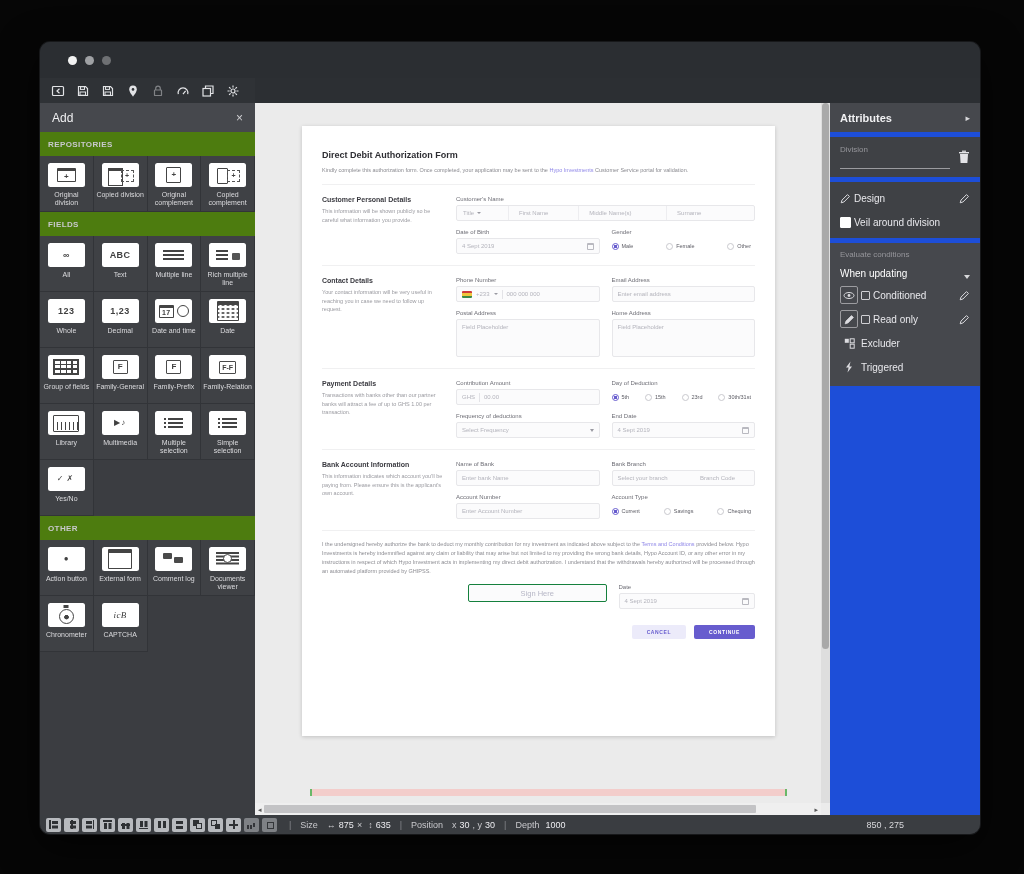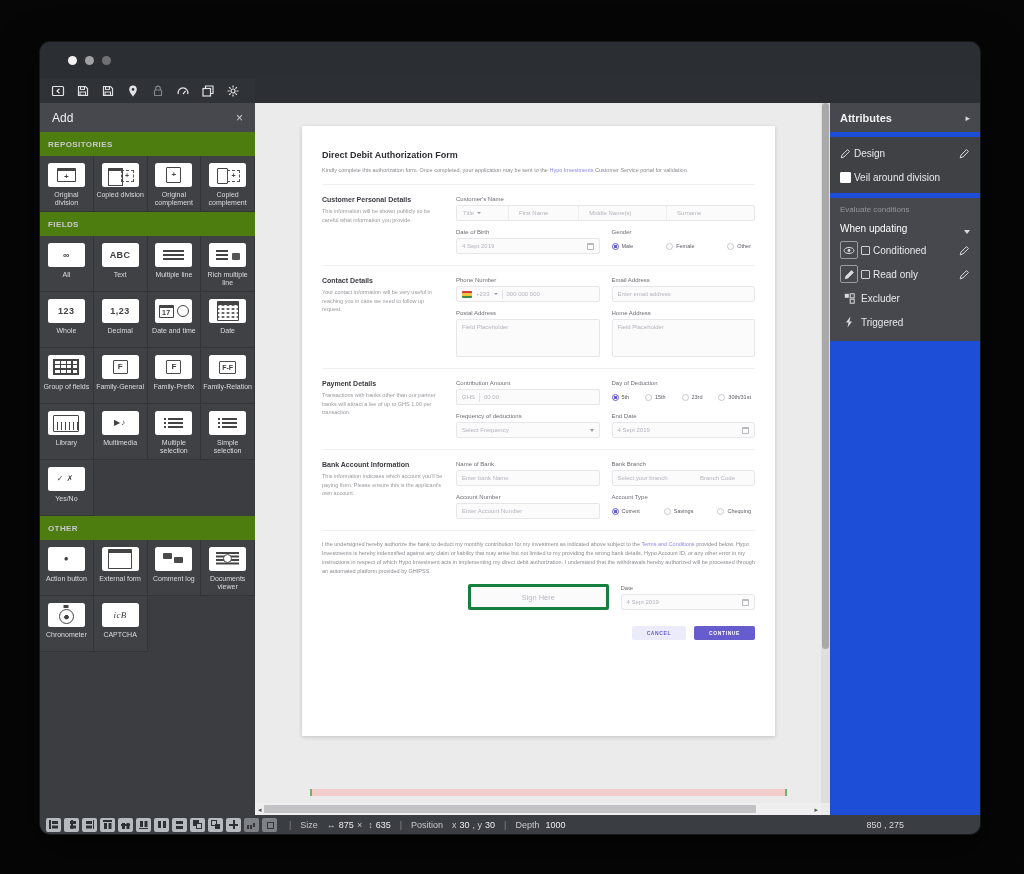--- a/index.html
+++ b/index.html
@@ -144,21 +144,21 @@
     background:linear-gradient(180deg, #cf3b3b 0 33%, #f0c53d 33% 66%, #3c8a46 66% 100%); }
   .vdiv { width:1px; height:9px; background:#e3e3e7; }
   .radios { display:flex; align-items:center; height:16px; justify-content:space-between; padding-right:4px; }
   .radio-item { display:flex; align-items:center; gap:3px; }
   .radio { width:7px; height:7px; border:1px solid #c9c9ce; border-radius:50%; background:#fff; display:inline-block; }
   .radio.sel { border-color:var(--accent); background:radial-gradient(circle, var(--accent) 1.6px, #fff 2px); }
   .radio-text { font-size:5.5px; color:#5c5c64; }
   .branch-right { margin-left:auto; padding-right:14px; }
   .disclaimer { font-size:5.5px; color:#8c8c92; line-height:1.6; margin-top:9px; }
   .sigrow { display:flex; gap:12px; margin-top:9px; margin-left:146px; }
-  .signbox { flex:1; height:26px; background:#fbfbfc; border:3px solid #15803d; border-radius:2px;
+  .signbox { flex:1; height:18px; background:#fbfbfc; border:1px solid #15803d; border-radius:2px;
     display:flex; align-items:center; justify-content:center; font-size:7.5px; color:#b7b7c6; }
   .sigdate { flex:1; align-self:flex-end; }
   .btnrow { display:flex; justify-content:flex-end; gap:8px; margin-top:16px; }
   .fbtn { height:14px; border:none; border-radius:2px; padding:0 15px; font-size:5px; font-weight:bold;
     letter-spacing:.6px; font-family:"Liberation Sans", sans-serif; }
   .fbtn.cancel { background:var(--accent-light); color:var(--accent); }
   .fbtn.continue { background:var(--accent); color:#fff; }
 
   
   .rightpanel { width:150px; background:#1d4ed8; display:flex; flex-direction:column; overflow:hidden; }
@@ -685,20 +685,33 @@
         <span class="arr" style="margin-left:auto;">▸</span>
       </div>
     </div>
 
     <div class="rightpanel">
       <div class="rp-header">
         <span class="t">Attributes</span>
         <span class="rp-arrow">▸</span>
       </div>
 
+      <div class="rp-block division-block">
+        <div class="division-left">
+          <div class="rp-label">Division</div>
+          <div class="rp-underline"></div>
+        </div>
+        <span class="rp-trash">
+          <svg width="12" height="14" viewBox="0 0 12 14">
+              <path d="M2 4h8l-.6 9H2.6z" fill="#e3e3e7"></path>
+              <rect x="1" y="2" width="10" height="1.4" fill="#e3e3e7"></rect>
+              <rect x="4" y="0.6" width="4" height="1.2" fill="#e3e3e7"></rect>
+            </svg>
+        </span>
+      </div>
 
 
       <div class="rp-block design-block">
         <div class="rp-row">
           <span>
             <svg width="11" height="11" viewBox="0 0 11 11">
                 <path d="M1.2 9.8l.8-2.7L7.5 1.6l1.9 1.9-5.5 5.5z" fill="none" stroke="#dcdce0" stroke-width="1"></path>
               </svg>
           </span>
           <span class="rp-text">Design</span>

